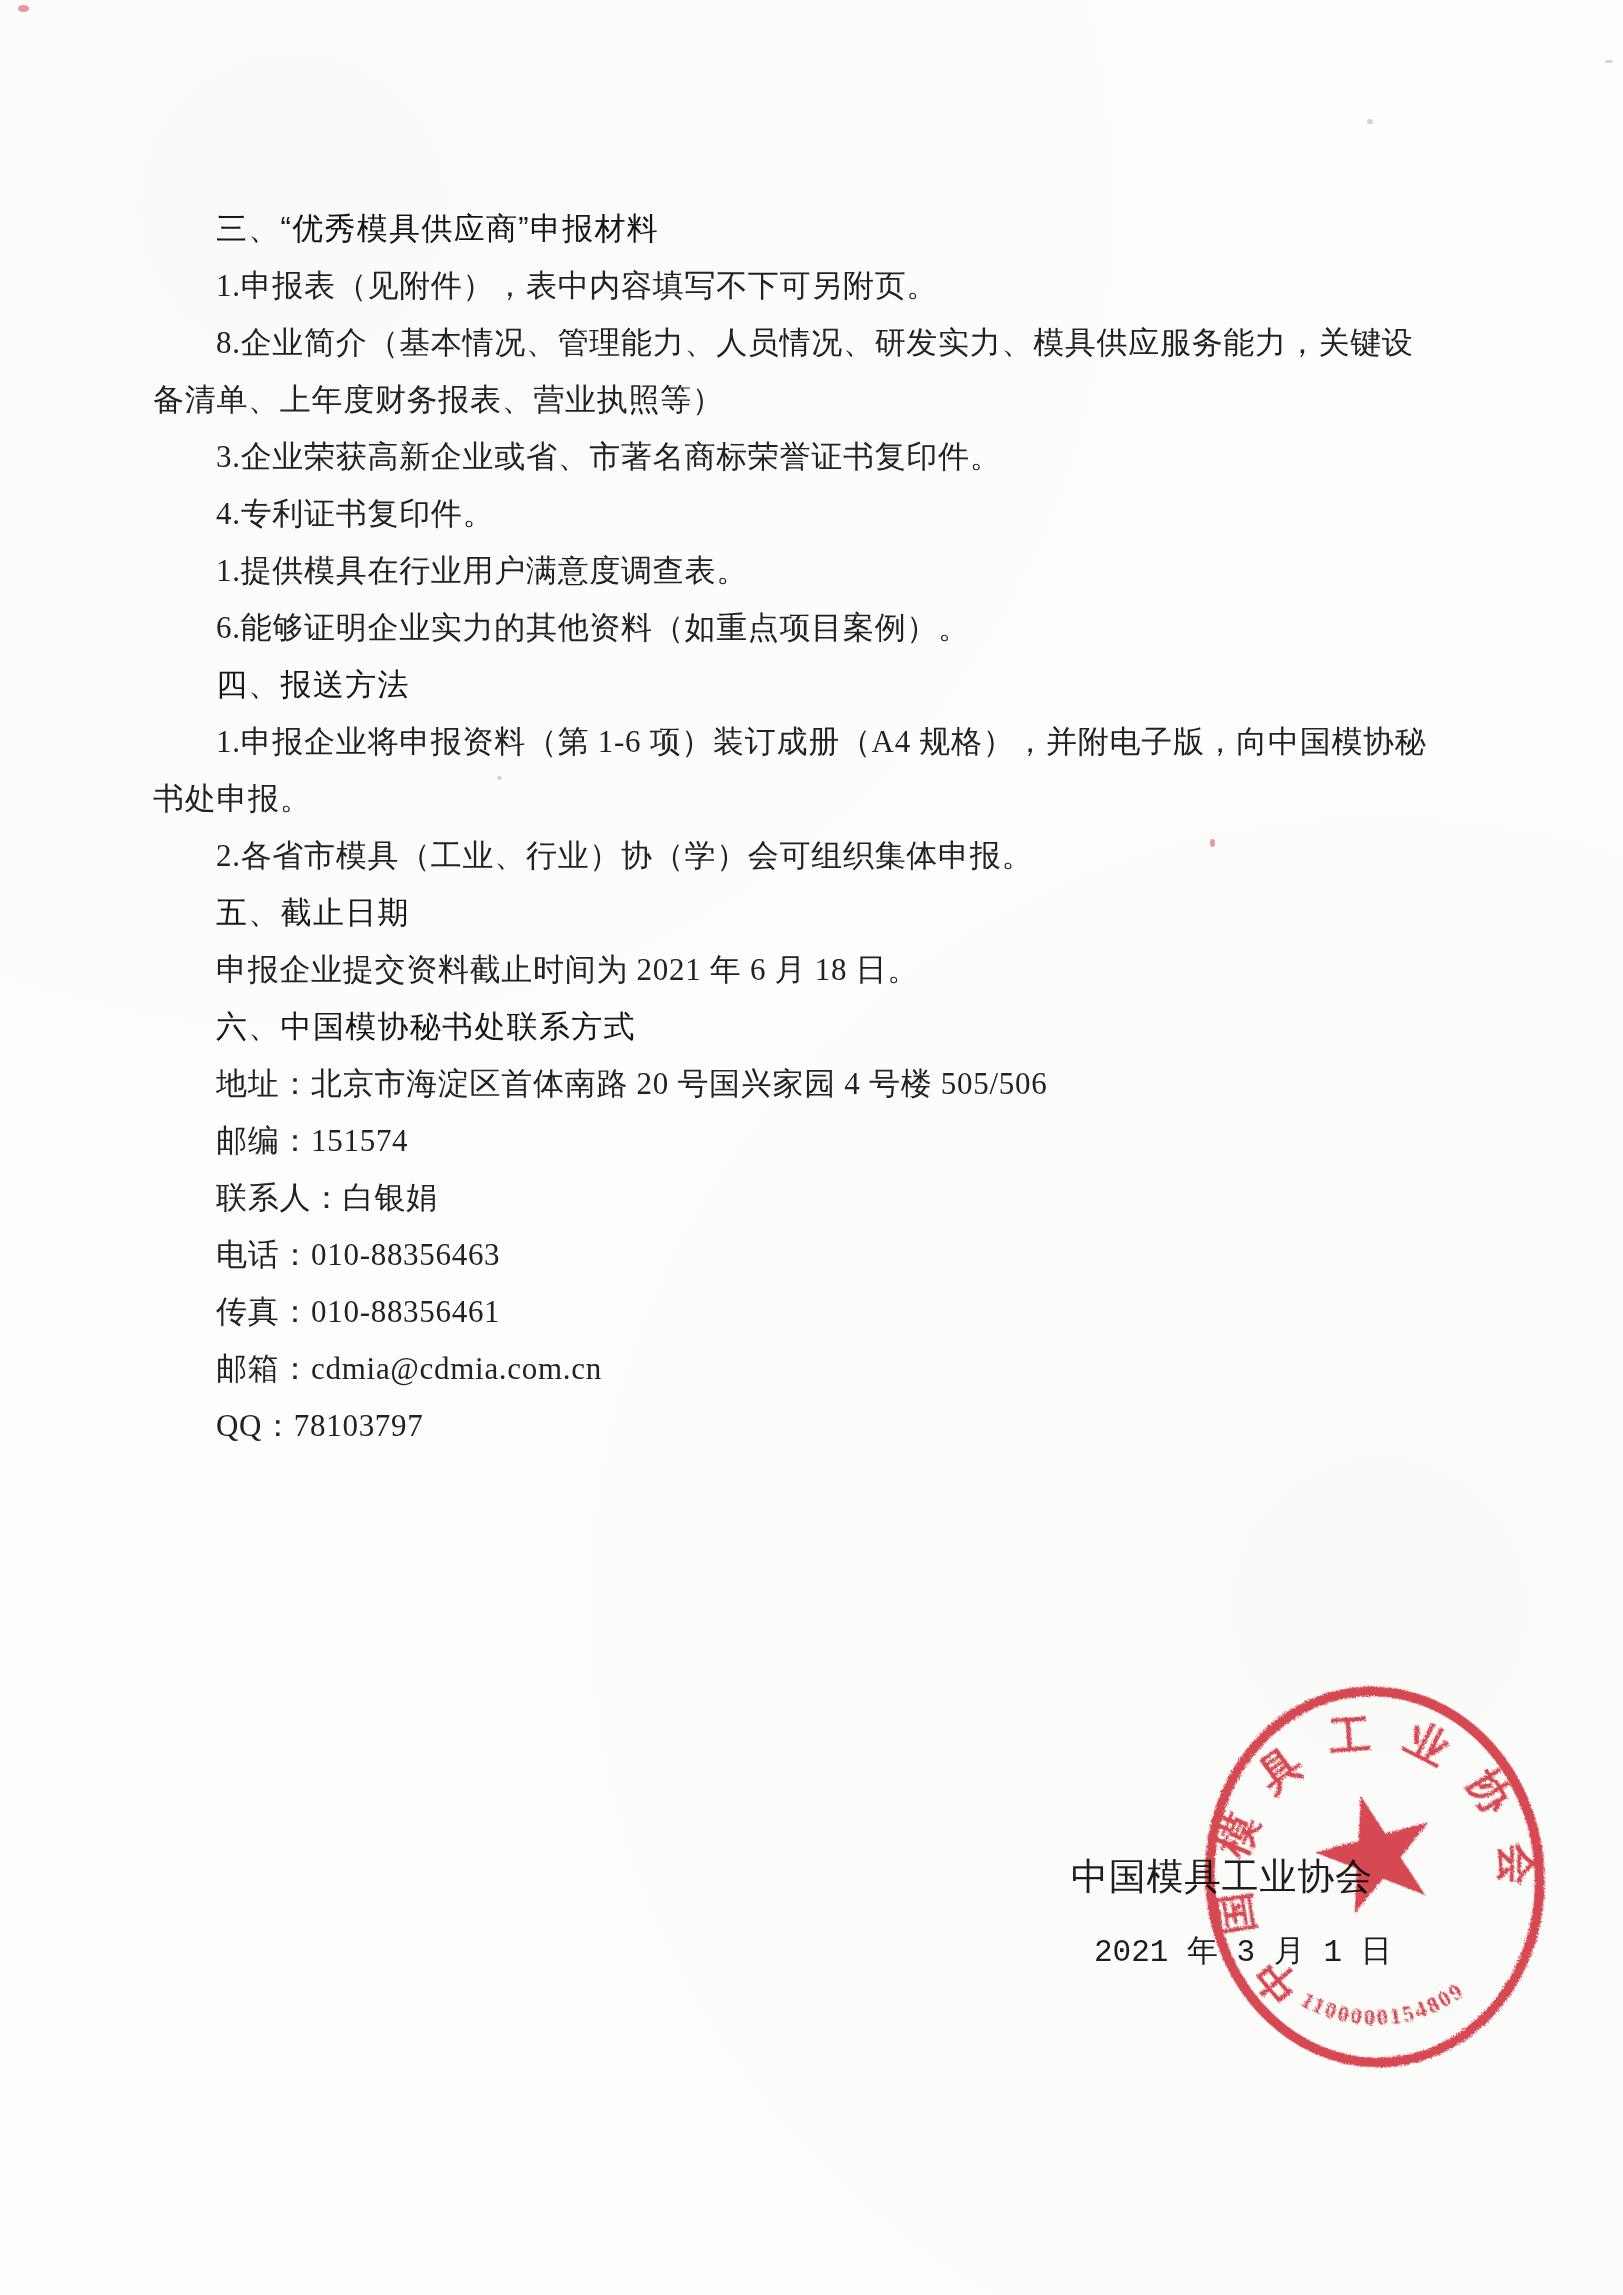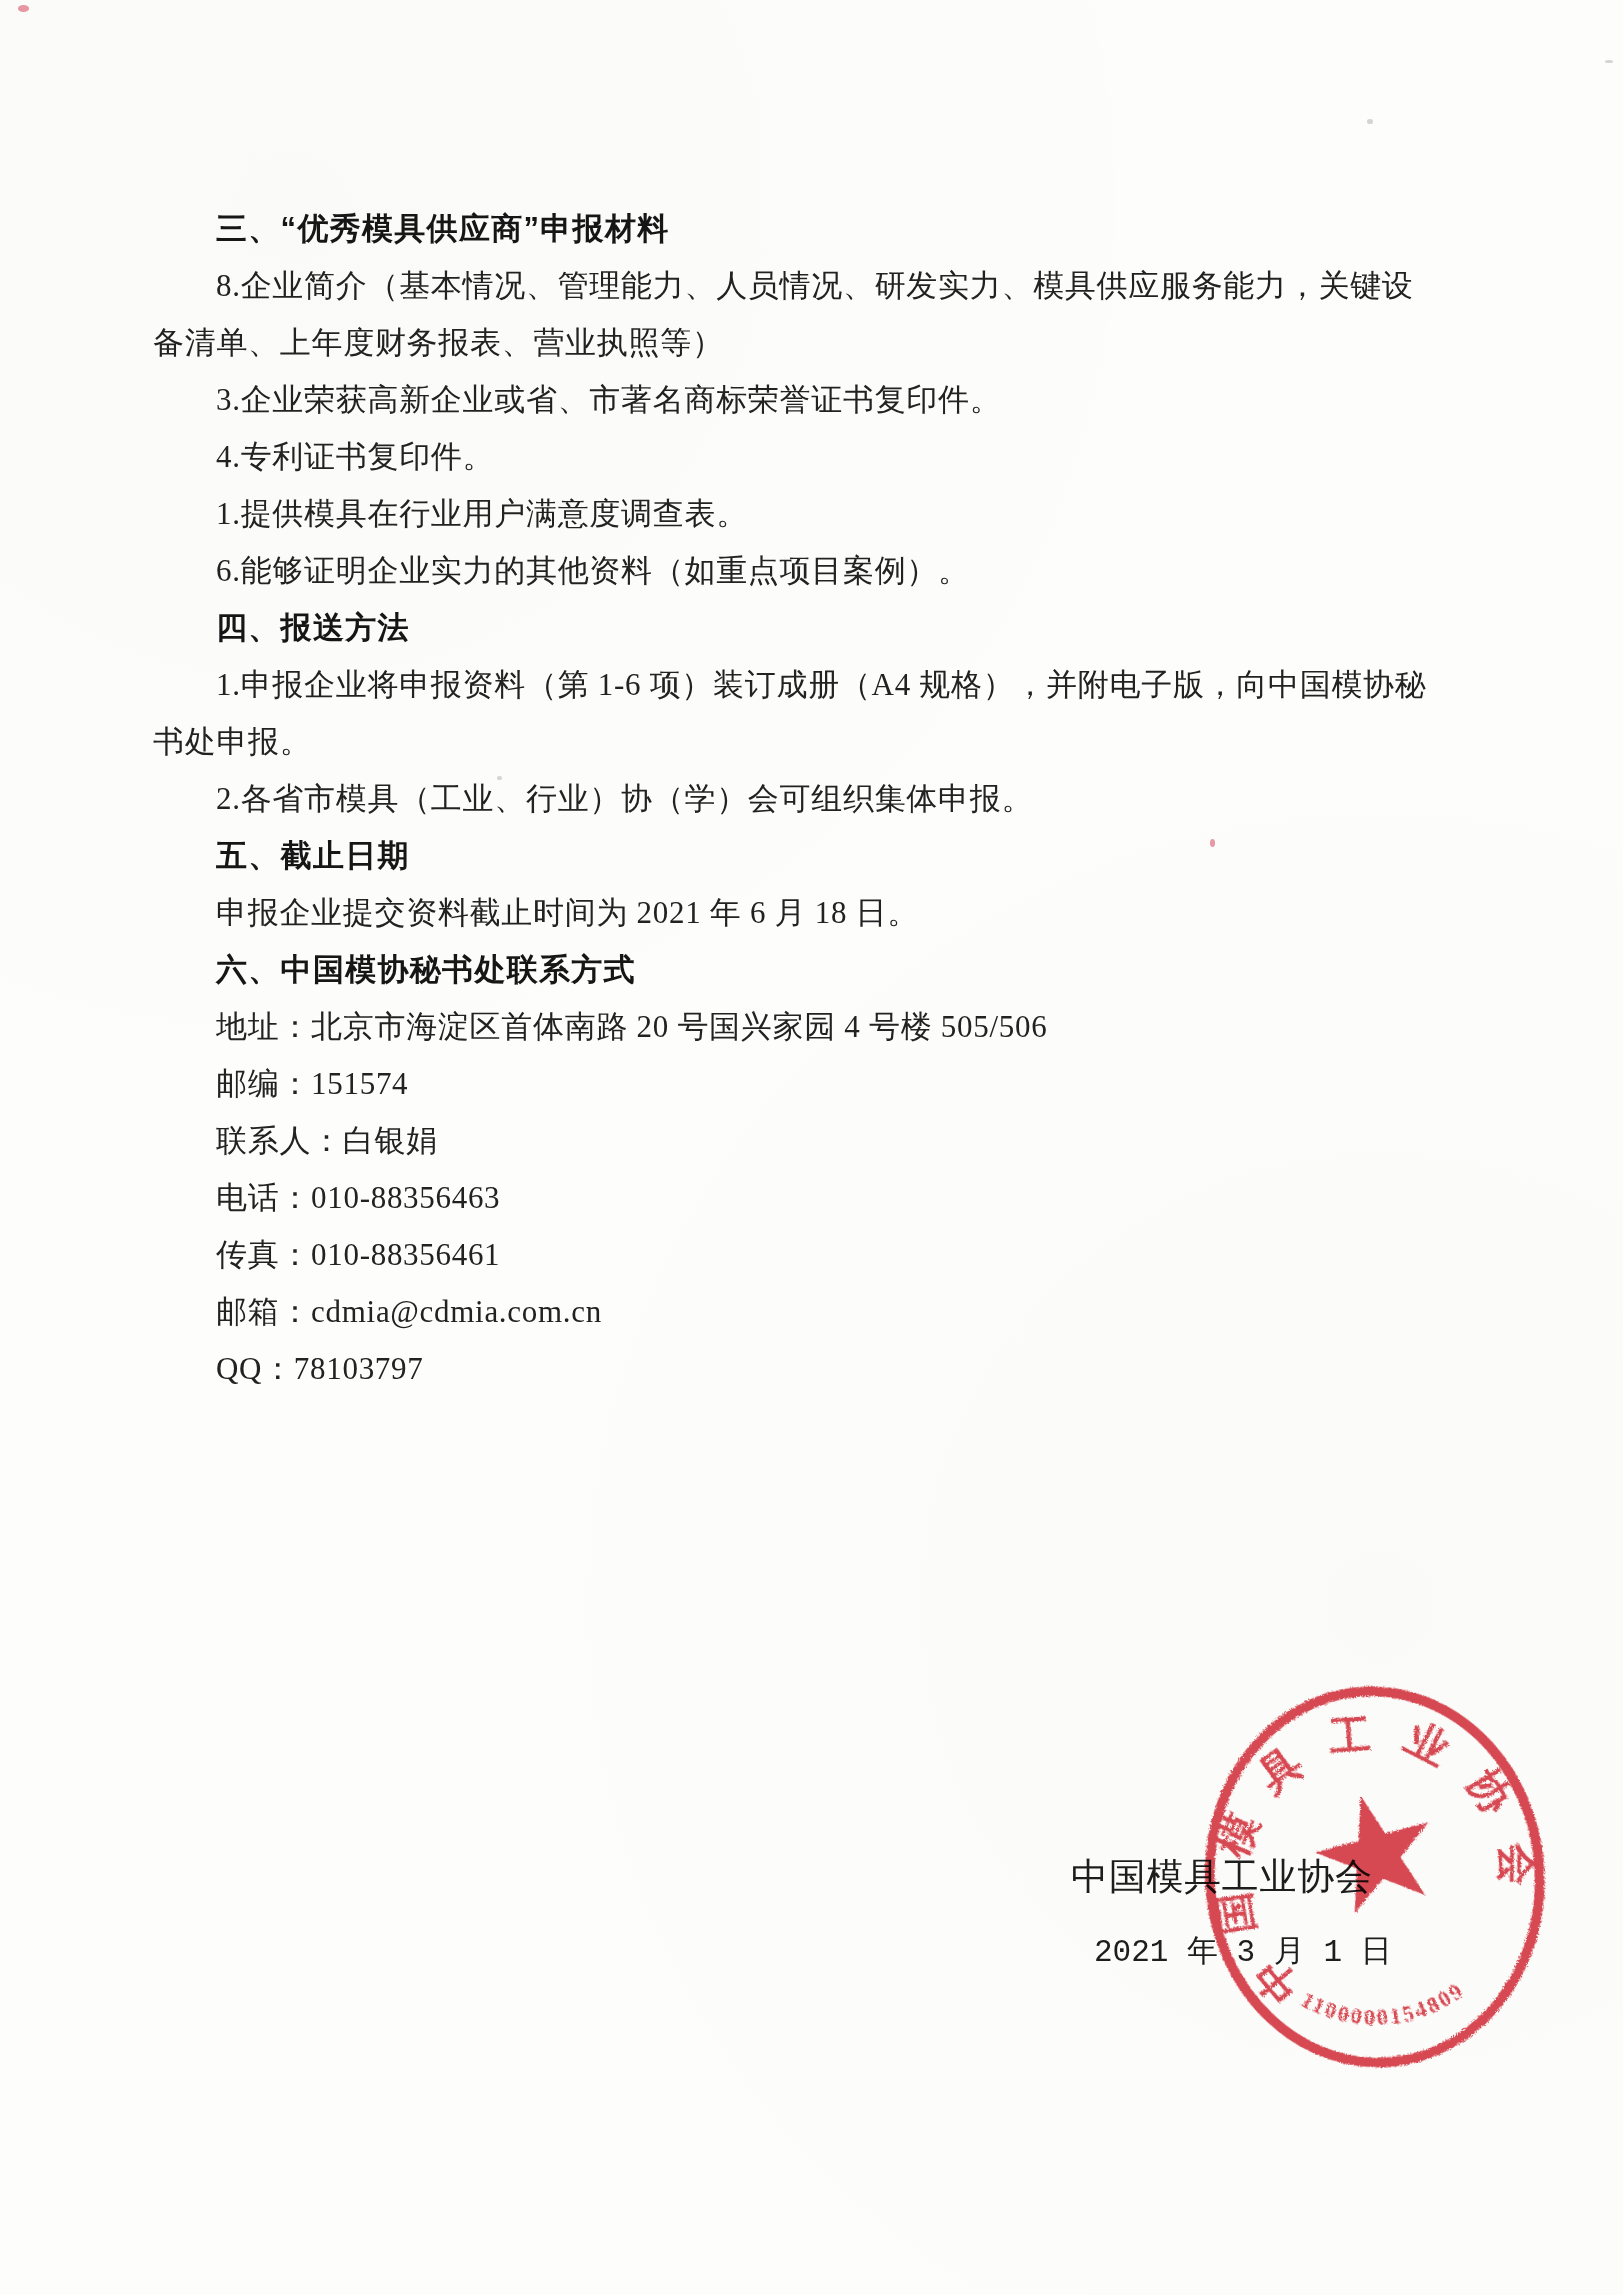--- a/index.html
+++ b/index.html
@@ -31,21 +31,21 @@
   .line {
     height: 57px;
     line-height: 57px;
     font-size: 31px;
     color: #222222;
     white-space: pre;
     letter-spacing: 0.7px;
   }
   .line.indent { padding-left: 63px; }
   .line.heading {
-    font-weight: 700;
+    font-weight: 400;
     font-family: "Liberation Sans", "DejaVu Sans", sans-serif;
     color: #161616;
     letter-spacing: 1.3px;
   }
   .sig-org {
     position: absolute;
     left: 1071px;
     top: 1852px;
     font-size: 37px;
     color: #1d1d1d;
@@ -94,20 +94,21 @@
 <div class="paper"></div>
 
 <div class="speck red" style="left:18.3px;  top:5.2px;    width:10.5px; height:6.5px;"></div>
 <div class="speck red" style="left:1210px;top:839px; width:5.2px;  height:7.9px;"></div>
 <div class="speck gray" style="left:1367px;top:119px;  width:5.9px;  height:4.6px;"></div>
 <div class="speck gray" style="left:497px; top:776px; width:5.2px;  height:3.9px;"></div>
 <div class="speck gray" style="left:1605px;top:60px;   width:7.9px; height:3.3px;"></div>
 
 <div class="doc-body">
     <div class="line indent heading">三、“优秀模具供应商”申报材料</div>
+    <div class="line indent">1.申报表（见附件），表中内容填写不下可另附页。</div>
     <div class="line indent">8.企业简介（基本情况、管理能力、人员情况、研发实力、模具供应服务能力，关键设</div>
     <div class="line">备清单、上年度财务报表、营业执照等）</div>
     <div class="line indent">3.企业荣获高新企业或省、市著名商标荣誉证书复印件。</div>
     <div class="line indent">4.专利证书复印件。</div>
     <div class="line indent">1.提供模具在行业用户满意度调查表。</div>
     <div class="line indent">6.能够证明企业实力的其他资料（如重点项目案例）。</div>
     <div class="line indent heading">四、报送方法</div>
     <div class="line indent">1.申报企业将申报资料（第 1-6 项）装订成册（A4 规格），并附电子版，向中国模协秘</div>
     <div class="line">书处申报。</div>
     <div class="line indent">2.各省市模具（工业、行业）协（学）会可组织集体申报。</div>

